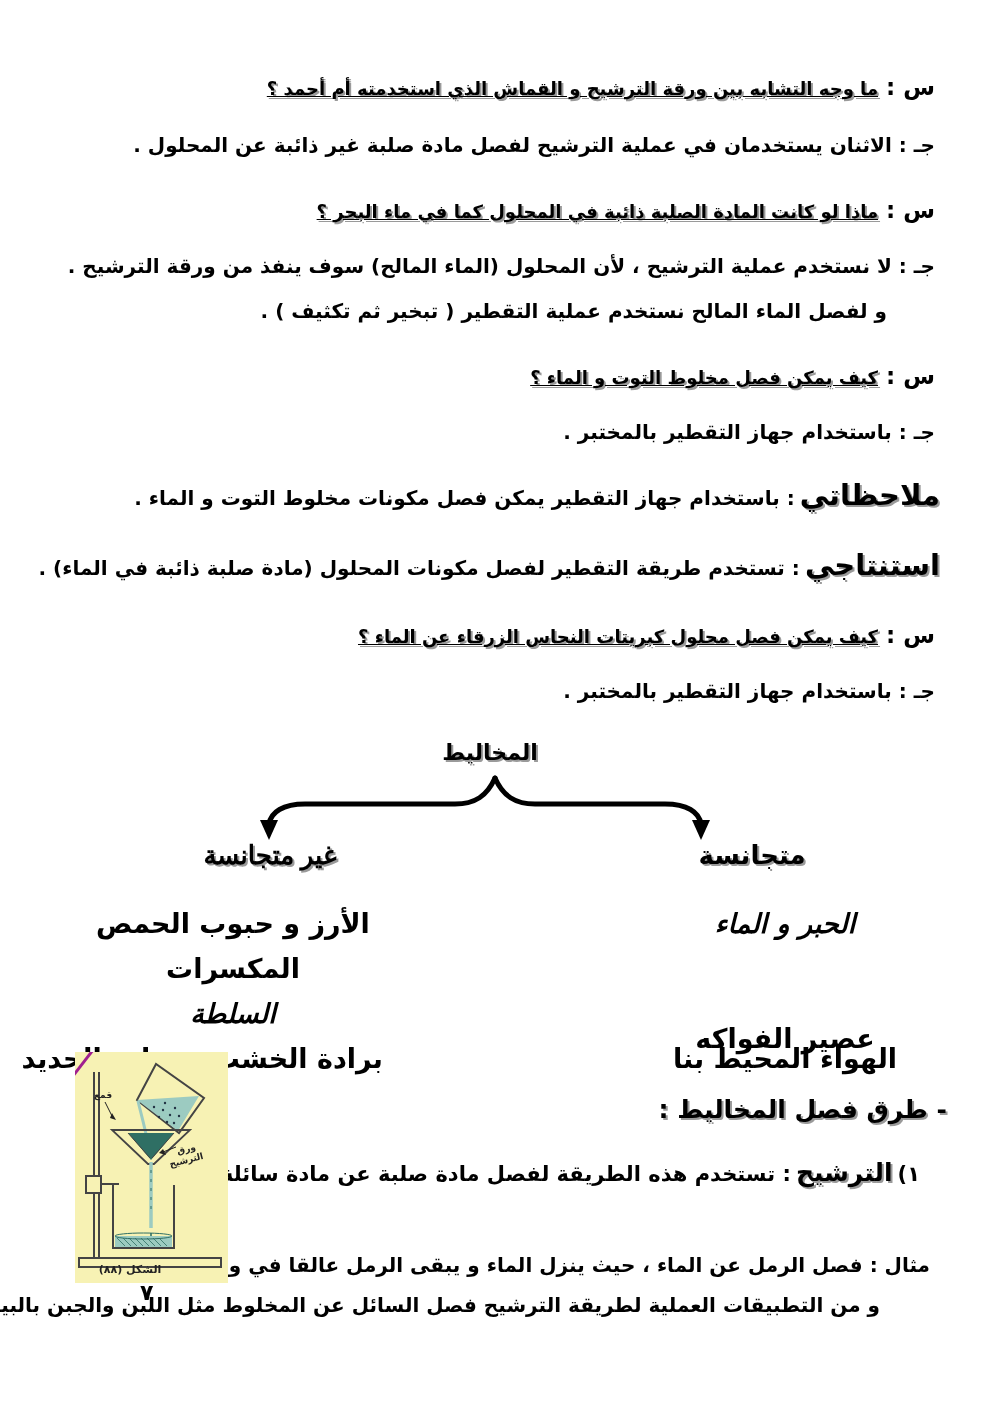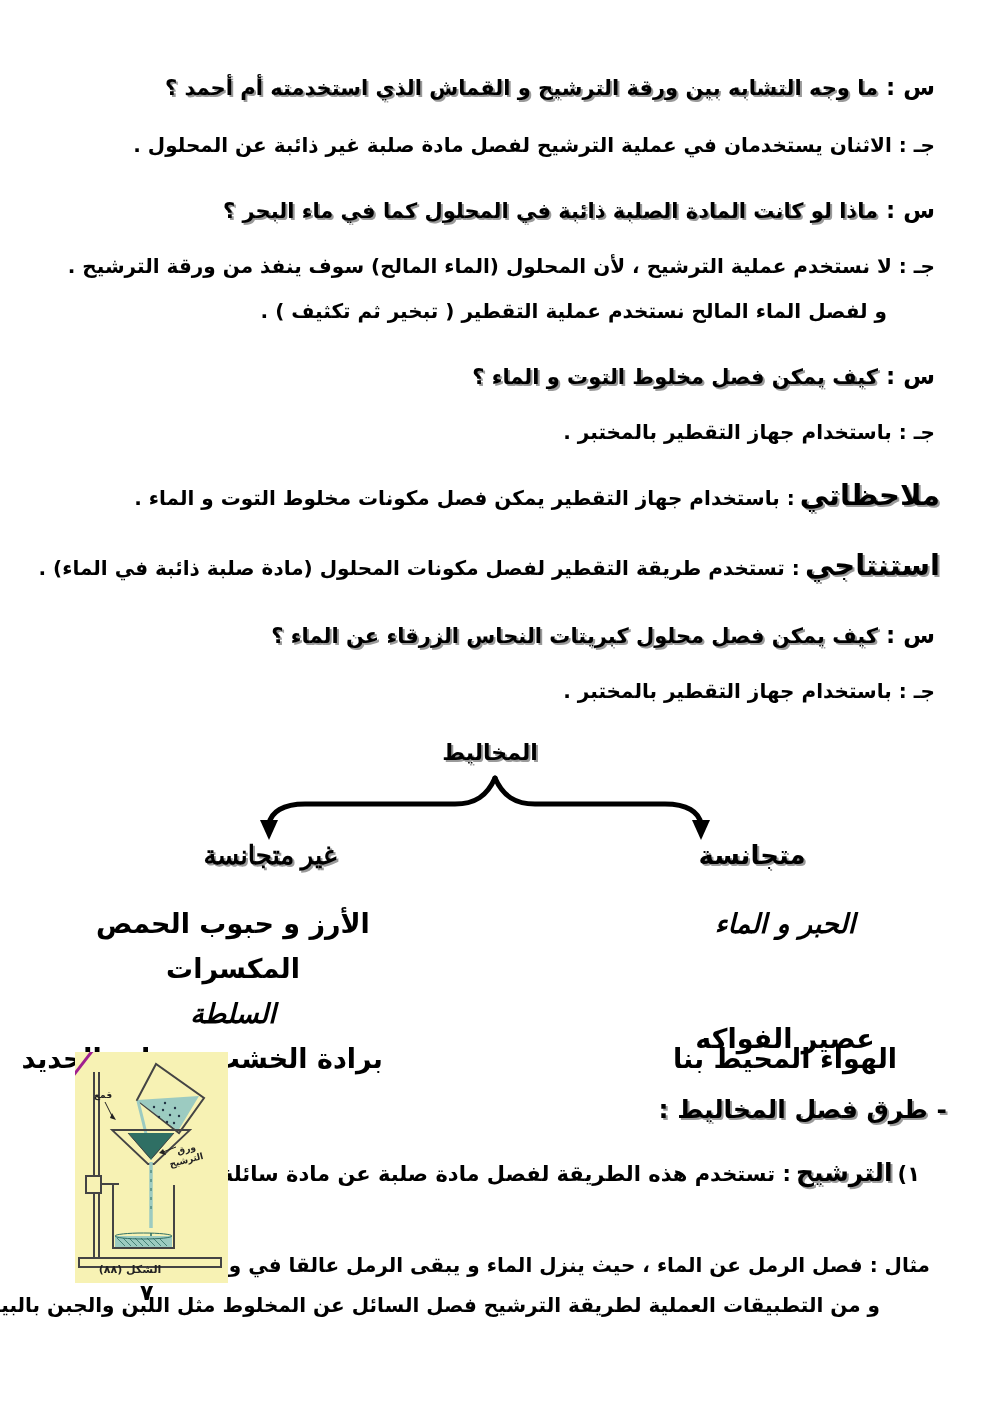--- a/index.html
+++ b/index.html
@@ -5,21 +5,21 @@
   * { margin:0; padding:0; box-sizing:border-box; }
   html,body { background:#888; }
   body { font-family:"DejaVu Sans", sans-serif; }
   .page {
     position:relative; width:992px; height:1403px; margin:0 auto;
     background:#ffffff; color:#000; direction:rtl; overflow:hidden;
   }
   .abs { position:absolute; white-space:nowrap; }
   .q-line { font-size:23px; font-weight:700; }
   .fancy { font-weight:700; text-shadow:2px 2px 0 #9a9a9a; }
-  .q-line .fancy { font-size:21px; }
+  .q-line .fancy { font-size:18px;text-decoration:underline; }
   .ans { font-size:20px; font-weight:700; }
   .note-head { font-size:29px; }
   .tree-title { font-size:22px; text-align:center; }
   .branch-label { font-size:26px; text-align:center; }
   .list-item { font-size:27px; font-weight:700; text-align:center;margin-top:18px; }
   .methods-head { font-size:25px; }
   .m-num { font-size:21px; font-weight:700; }
   .m-fancy { font-size:25px; }
   .m-text { font-size:21px; font-weight:700; }
   .centered { text-align:center; }

